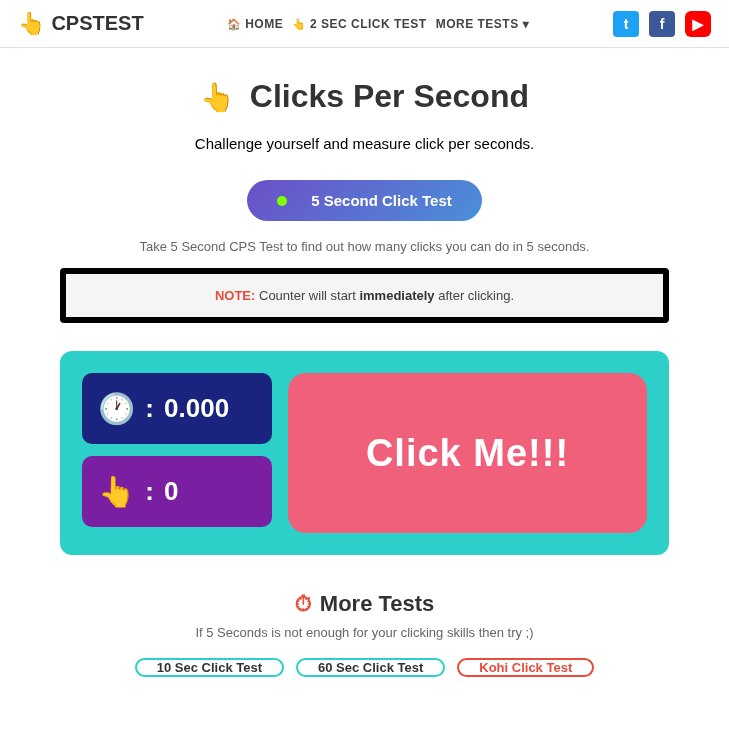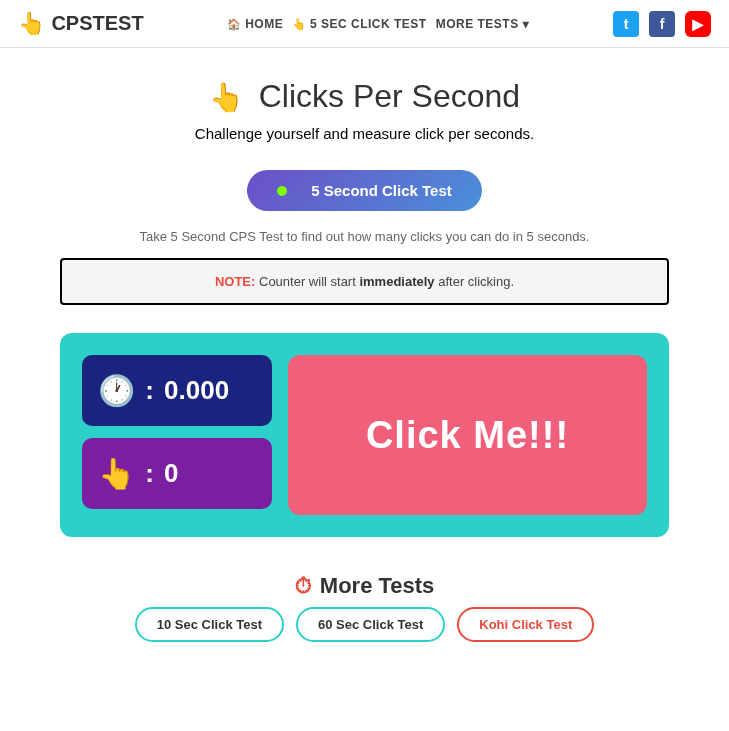--- a/index.html
+++ b/index.html
@@ -76,23 +76,23 @@
     .fb { background: #3b5998; }
     .yt { background: #ff0000; border-radius: 6px; }
 
     
     .main-content {
       padding: 30px 60px;
       text-align: center;
     }
     .page-title {
       font-size: 32px;
-      font-weight: normal;
-      color: #333;
-      margin-bottom: 10px;
+      font-weight: bold;
+      color: #333;
+      margin-bottom: 20px;
     }
     .page-title .pointer-icon {
       color: #e74c3c;
       font-size: 28px;
       margin-right: 6px;
     }
     .page-subtitle {
       font-size: 15px;
       color: #000000;
       margin-bottom: 28px;
@@ -117,21 +117,21 @@
       background: #7fff00;
       border-radius: 50%;
     }
     .cta-desc {
       font-size: 13px;
       color: #666;
       margin-bottom: 14px;
     }
     .note-box {
       background: #f5f5f5;
-      border: 2px solid #000000;
+      border: 6px solid #000000;
       border-radius: 4px;
       padding: 14px 20px;
       font-size: 13px;
       color: #444;
       margin-bottom: 28px;
     }
     .note-box .note-label {
       color: #e74c3c;
       font-weight: bold;
     }
@@ -170,21 +170,21 @@
     }
     .stat-box.clicks {
       background: #7b1fa2;
     }
     .stat-icon {
       font-size: 30px;
     }
     .click-btn {
       flex: 1;
       background: #f1607a;
-      border-radius: 12px;
+      border-radius: 18px;
       border: none;
       color: white;
       font-size: 38px;
       font-weight: bold;
       cursor: pointer;
       min-height: 160px;
       letter-spacing: 1px;
     }
 
     
@@ -213,21 +213,21 @@
     }
     .test-links {
       display: flex;
       justify-content: center;
       gap: 12px;
       flex-wrap: wrap;
     }
     .test-link-btn {
       border: 2px solid #2dd0c8;
       border-radius: 25px;
-      padding: 8px 20px;
+      padding: 0 20px;
       font-size: 13px;
       font-weight: 600;
       color: #333;
       background: white;
       cursor: pointer;
       text-decoration: none;
     }
     .test-link-btn.highlight {
       border-color: #e74c3c;
       color: #e74c3c;
@@ -238,21 +238,21 @@
 
 <div class="page-wrapper">
 
   <nav class="navbar">
     <a class="navbar-brand">
       <span class="hand-icon">👆</span>
       <span>CPSTEST</span>
     </a>
     <div class="navbar-center">
       <a class="nav-link nav-home">HOME</a>
-      <a class="nav-link nav-click">5 SEC CLICK TEST</a>
+      <a class="nav-link nav-click">2 SEC CLICK TEST</a>
       <a class="nav-link nav-more">MORE TESTS</a>
     </div>
     <div class="social-icons">
       <a class="social-icon tw">t</a>
       <a class="social-icon fb">f</a>
       <a class="social-icon yt">▶</a>
     </div>
   </nav>
 
   <div class="main-content">
@@ -292,20 +292,21 @@
       </div>
       <button class="click-btn">Click Me!!!</button>
     </div>
 
     
     <div class="more-tests-section">
       <h2 class="more-tests-title">
         <span class="timer-icon">⏱</span>
         <span>More Tests</span>
       </h2>
+      <p class="more-tests-subtitle">If 5 Seconds is not enough for your clicking skills then try ;)</p>
       <div class="test-links">
         <a class="test-link-btn">10 Sec Click Test</a>
         <a class="test-link-btn">60 Sec Click Test</a>
         <a class="test-link-btn highlight">Kohi Click Test</a>
       </div>
     </div>
 
     
     
   </div>

